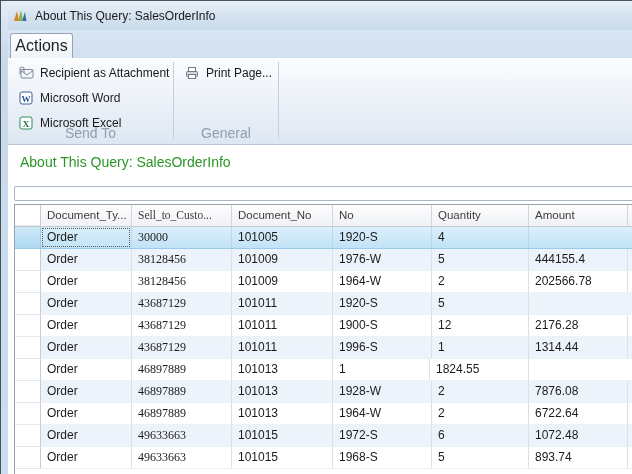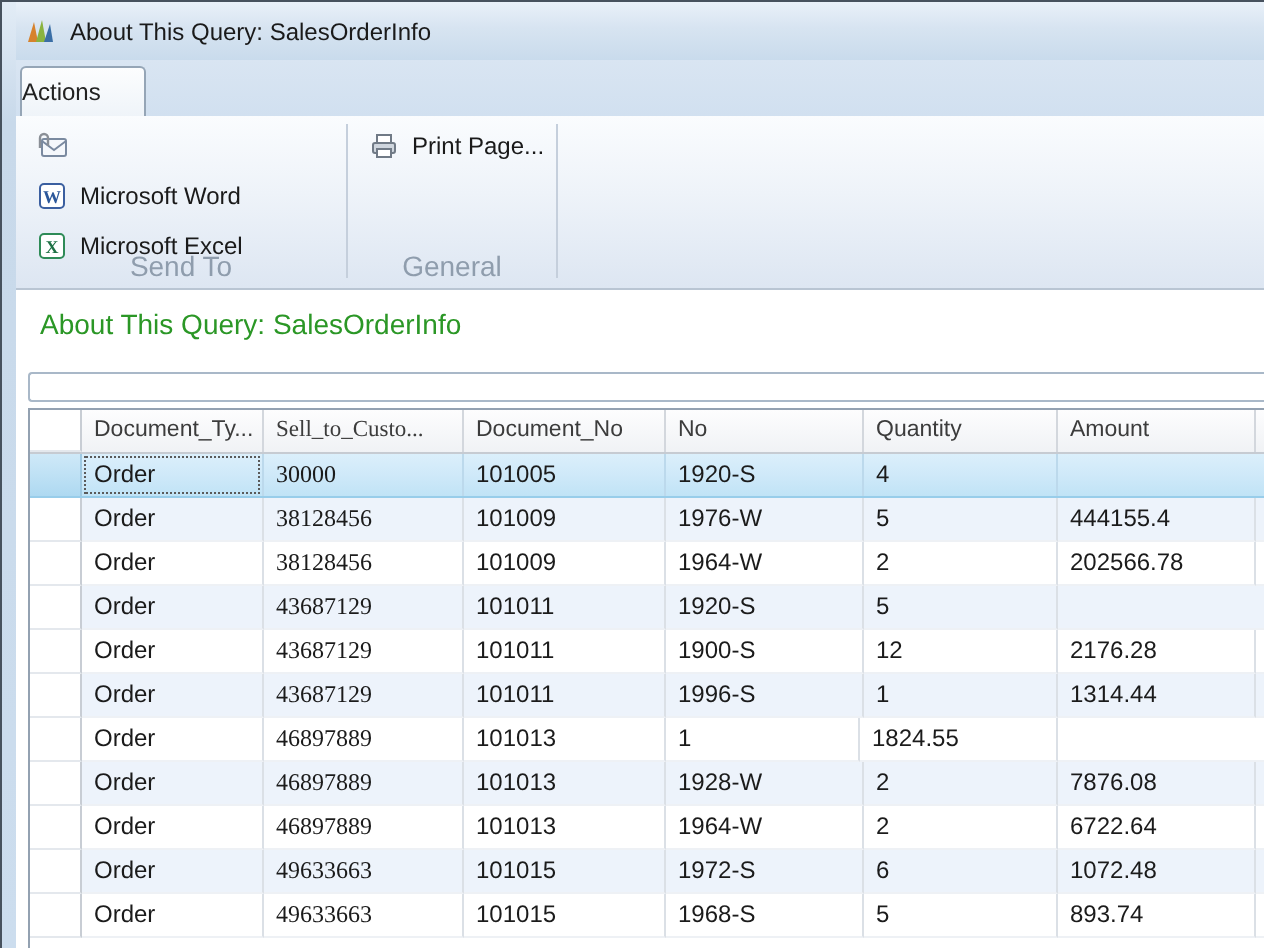--- a/index.html
+++ b/index.html
@@ -26,21 +26,21 @@
   
   .tabrow {
     position:absolute; top:30px; left:8px; right:0; height:28px;
     background:linear-gradient(180deg,#d9e5f2,#d1e0f0);
   }
   .ribbon-tab {
     position:absolute; left:2px; top:3px; width:63px; height:25px;
     background:linear-gradient(180deg,#fcfdfe,#eff4f9);
     border:1px solid #95a5b6; border-bottom:none;
     border-radius:3px 3px 0 0;
-    font-size:12px; color:#222; line-height:24px;
+    font-size:16px; color:#222; text-align:center; line-height:24px;
   }
   
   .ribbon {
     position:absolute; top:58px; left:8px; right:0; height:87px;
     background:linear-gradient(180deg,#fafcfe 0%,#eef3f9 45%,#dde6f2 100%);
     border-bottom:1px solid #b9c5d3;
     display:flex;
   }
   .ribbon-group { position:relative; height:100%; padding-top:2px; }
   .ribbon-group.g-sendto  { width:165px; }
@@ -138,20 +138,21 @@
 </div>
 
 <div class="ribbon">
   <div class="ribbon-group g-sendto">
     <div class="ribbon-btn">
       <svg class="btn-icon" viewBox="0 0 16 16">
         <rect x="3" y="4.5" width="12" height="8.5" rx="1" fill="#f5f8fc" stroke="#7a8aa0"></rect>
         <path d="M3,5.5 L9,10 L15,5.5" stroke="#7a8aa0" fill="none"></path>
         <path d="M2,9 V4 a2,2 0 0 1 4,0 V8" stroke="#8a8f96" stroke-width="1.2" fill="none"></path>
       </svg>
+      <span class="btn-label">Recipient as Attachment</span>
     </div>
     <div class="ribbon-btn">
       <svg class="btn-icon" viewBox="0 0 16 16">
         <rect x="2" y="2" width="12" height="12" rx="2" fill="#ffffff" stroke="#3b5fa0"></rect>
         <text x="8" y="11.5" font-size="9" font-weight="bold" fill="#2b579a" text-anchor="middle" font-family="Liberation Serif, serif">W</text>
       </svg>
       <span class="btn-label">Microsoft Word</span>
     </div>
     <div class="ribbon-btn">
       <svg class="btn-icon" viewBox="0 0 16 16">

